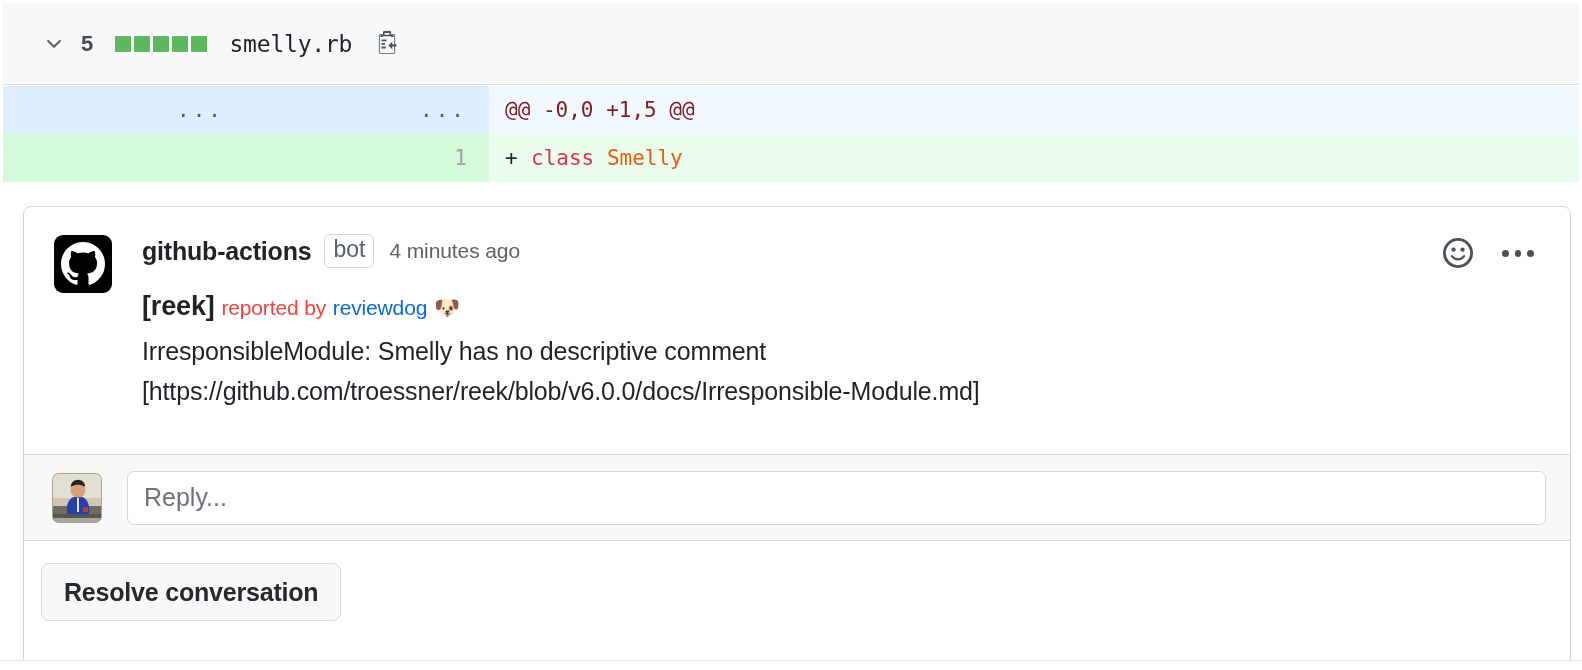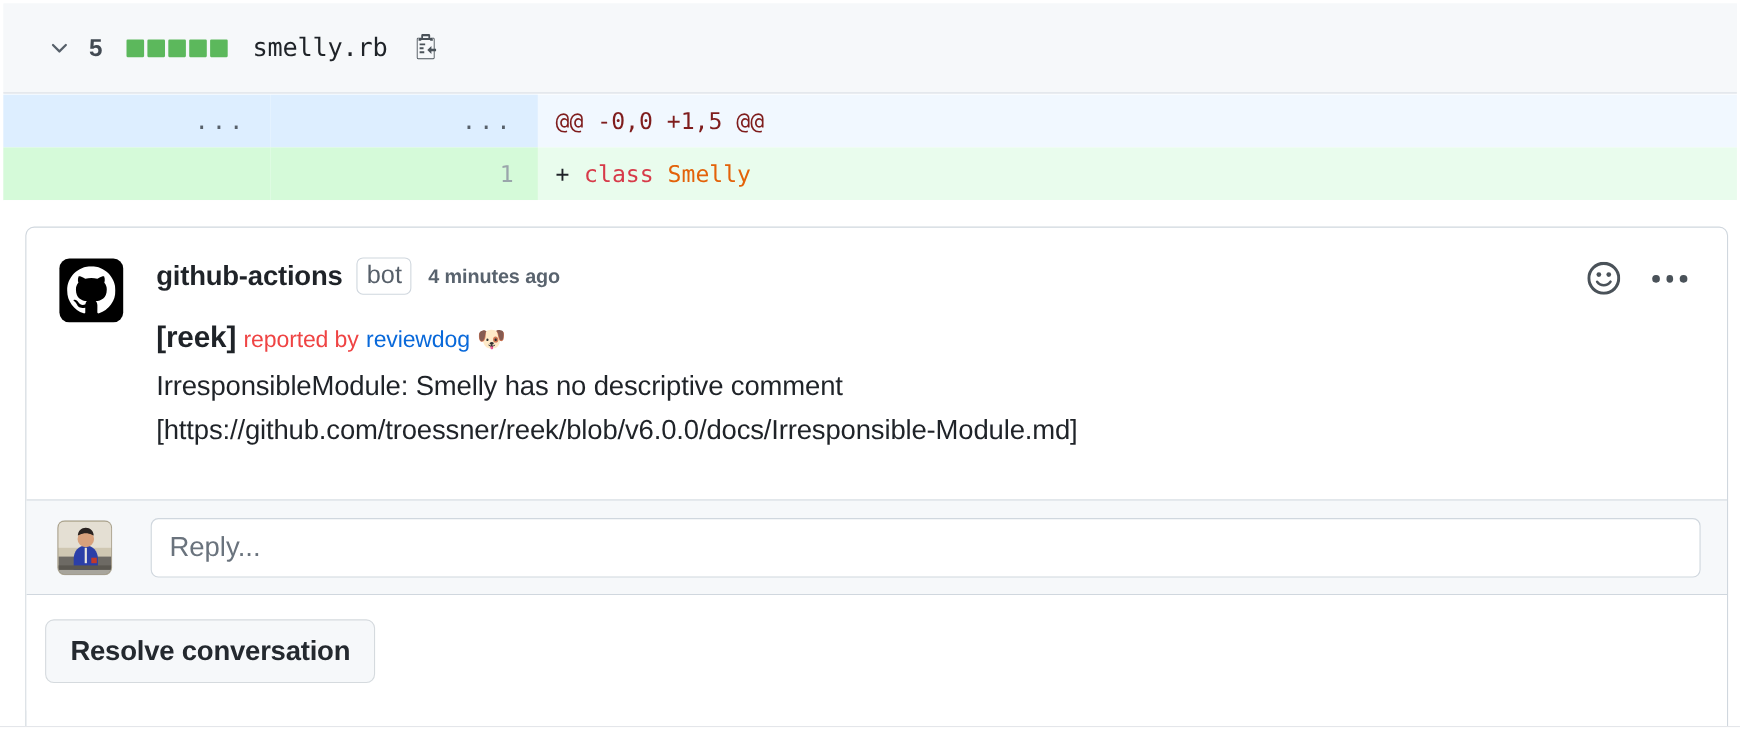--- a/index.html
+++ b/index.html
@@ -186,25 +186,24 @@
     margin-left: 13px;
     border: 1px solid #d0d7de;
     border-radius: 6px;
     padding: 1px 8px 3px 8px;
     font-size: 23px;
     color: #57606a;
     line-height: 1.2;
   }
   .timestamp {
     margin-left: 15px;
-    font-size: 18px;
+    font-size: 21px;
     color: #59636e;
     cursor: pointer;
     letter-spacing: -0.1px;
-    font-weight: bold;
   }
 
   .comment-actions {
     position: absolute;
     top: 30px;
     right: 36px;
     display: flex;
     align-items: center;
     gap: 28px;
   }
@@ -251,21 +250,21 @@
     height: 50px;
     flex: 0 0 50px;
     border-radius: 7px;
     overflow: hidden;
     border: 1px solid rgba(0,0,0,0.08);
     position: relative;
     background: #b8b09a;
   }
   .reply-input {
     flex: 1 1 auto;
-    margin-left: 35px;
+    margin-left: 25px;
     height: 54px;
     border: 1px solid #d0d7de;
     border-radius: 7px;
     background: #ffffff;
     font-size: 25px;
     color: #1f2328;
     padding: 0 16px;
     font-family: "Liberation Sans", sans-serif;
     outline: none;
   }

